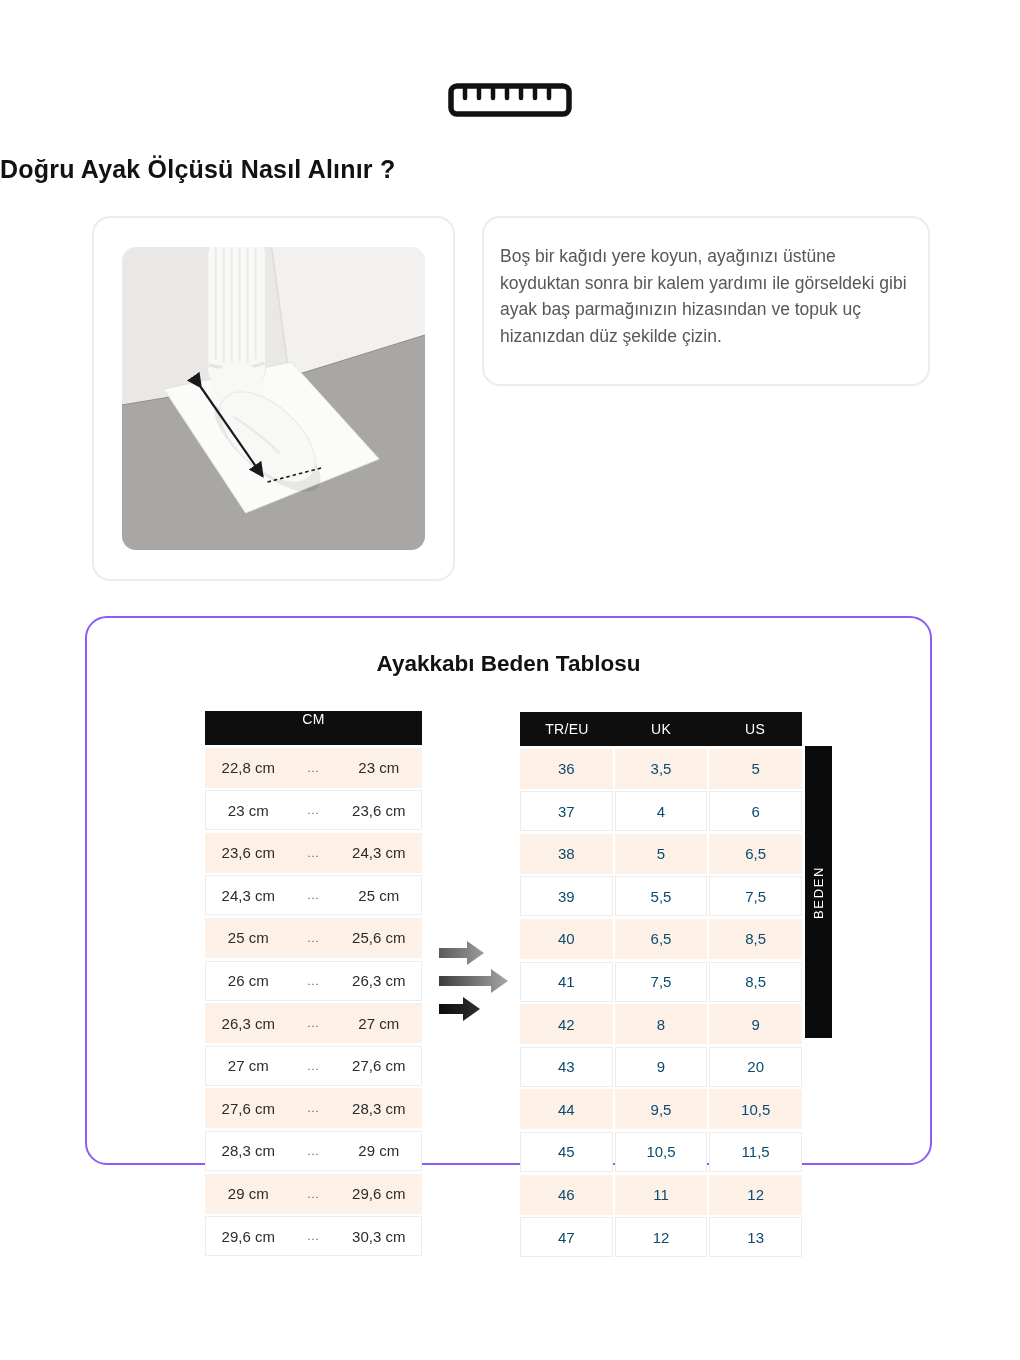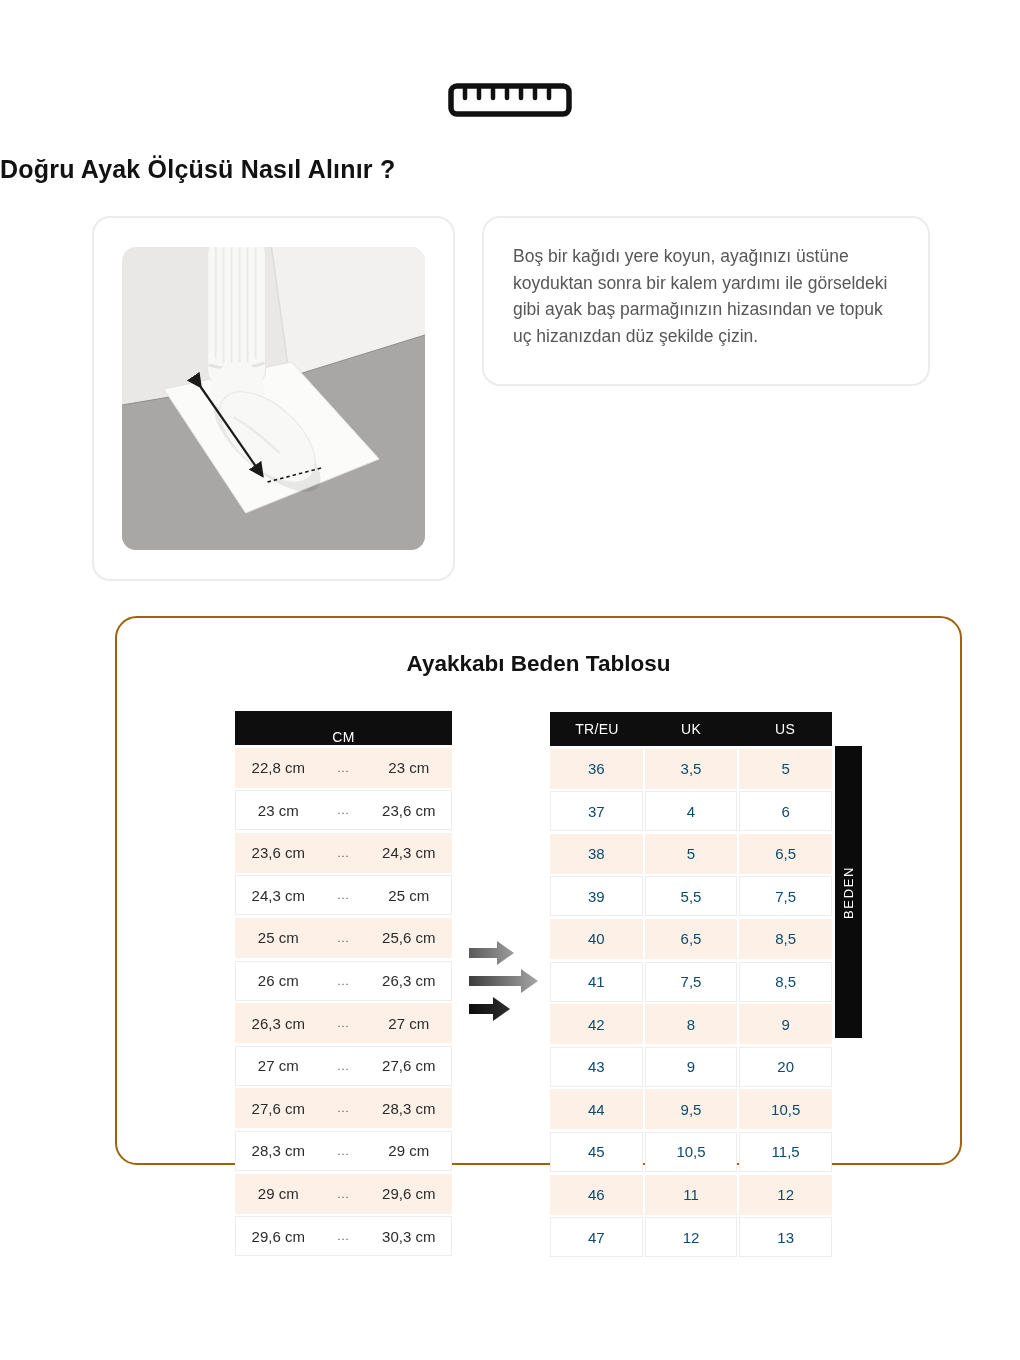--- a/index.html
+++ b/index.html
@@ -10,33 +10,33 @@
   
   .ruler-wrap { display:flex; justify-content:center; padding-top:82px; }
   .page-title { margin-top:37px; text-align:left; font-size:25px; font-weight:bold; color:#121212; letter-spacing:.2px; }
 
   
   .top-section { display:flex; gap:27px; margin:32px 0 0 92px; width:838px; }
   .photo-card { width:363px; height:365px; border:2px solid #ececec; border-radius:18px; padding:29px 28px; flex:none; background:#fff; }
   .photo-frame { width:100%; height:100%; border-radius:14px; overflow:hidden; }
   .photo-frame svg { display:block; width:100%; height:100%; }
   .right-col { flex:1; display:flex; flex-direction:column; gap:11px; }
-  .info-card { border:2px solid #ececec; border-radius:18px; background:#fff; padding:25px 29px; color:#57575a; font-size:17.5px; line-height:1.52; }
+  .info-card { border:2px solid #ececec; border-radius:18px; background:#fff; padding:25px 16px; color:#57575a; font-size:17.5px; line-height:1.52; }
   .info-card.first { height:170px; }
   .info-card.second { height:184px; display:flex; align-items:center; }
 
   
-  .size-card { position:relative; margin:35px 0 0 115px; width:847px; height:549px; border:2px solid #a16207; border-radius:22px; background:#fff; }
+  .size-card { position:relative; margin:35px 0 0 85px; width:847px; height:549px; border:2px solid #8b5cf6; border-radius:22px; background:#fff; }
   .size-title { text-align:center; margin-top:33px; font-size:22.5px; font-weight:bold; color:#121212; }
 
   .cm-table { position:absolute; left:118px; top:93px; width:217px; }
   .intl-table { position:absolute; left:433px; top:94px; width:282px; }
 
   .thead { height:34px; background:#0e0e0e; color:#fff; font-size:14px; font-weight:500; letter-spacing:.3px; }
-  .cm-table .thead { display:flex; align-items:flex-end; justify-content:center; }
+  .cm-table .thead { display:flex; align-items:flex-start; justify-content:center; }
   .intl-table .thead { display:grid; grid-template-columns:1fr 1fr 1fr; align-items:center; text-align:center; }
 
   .trow { height:40px; margin-top:2.6px; }
   .cmrow { display:grid; grid-template-columns:1fr 44px 1fr; align-items:center; text-align:center;
            background:#fdf1e7; font-size:15px; color:#2b2b2b; }
   .cmrow.alt { background:#fff; box-shadow:inset 0 0 0 1px #ededed; }
   .cmrow .sep { font-size:11px; color:#4c4c4c; letter-spacing:1px; }
 
   .introw { display:grid; grid-template-columns:1fr 1fr 1fr; gap:2px; }
   .introw .cell { background:#fdf1e7; display:flex; align-items:center; justify-content:center; font-size:15px; color:#0c4a6e; }

